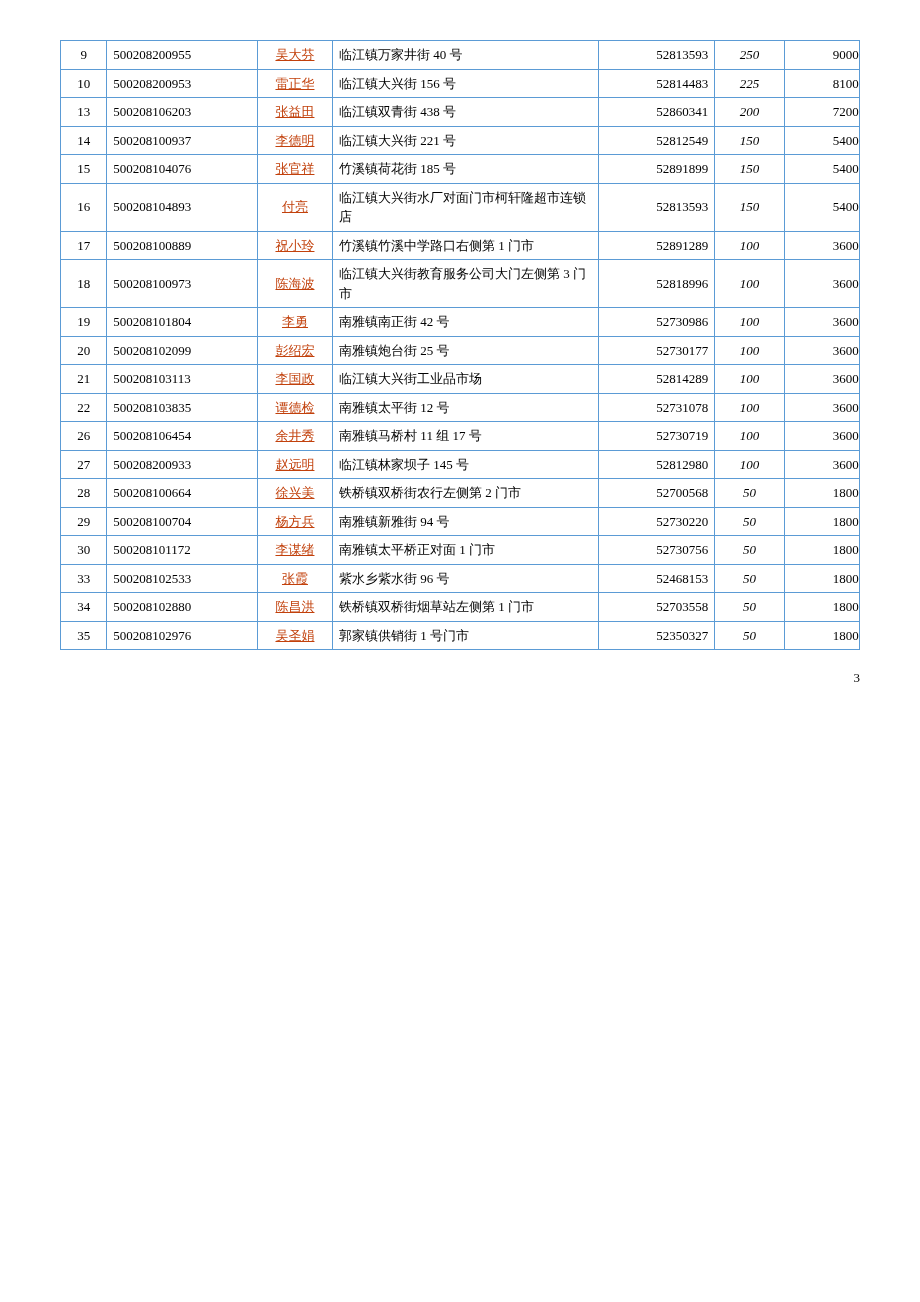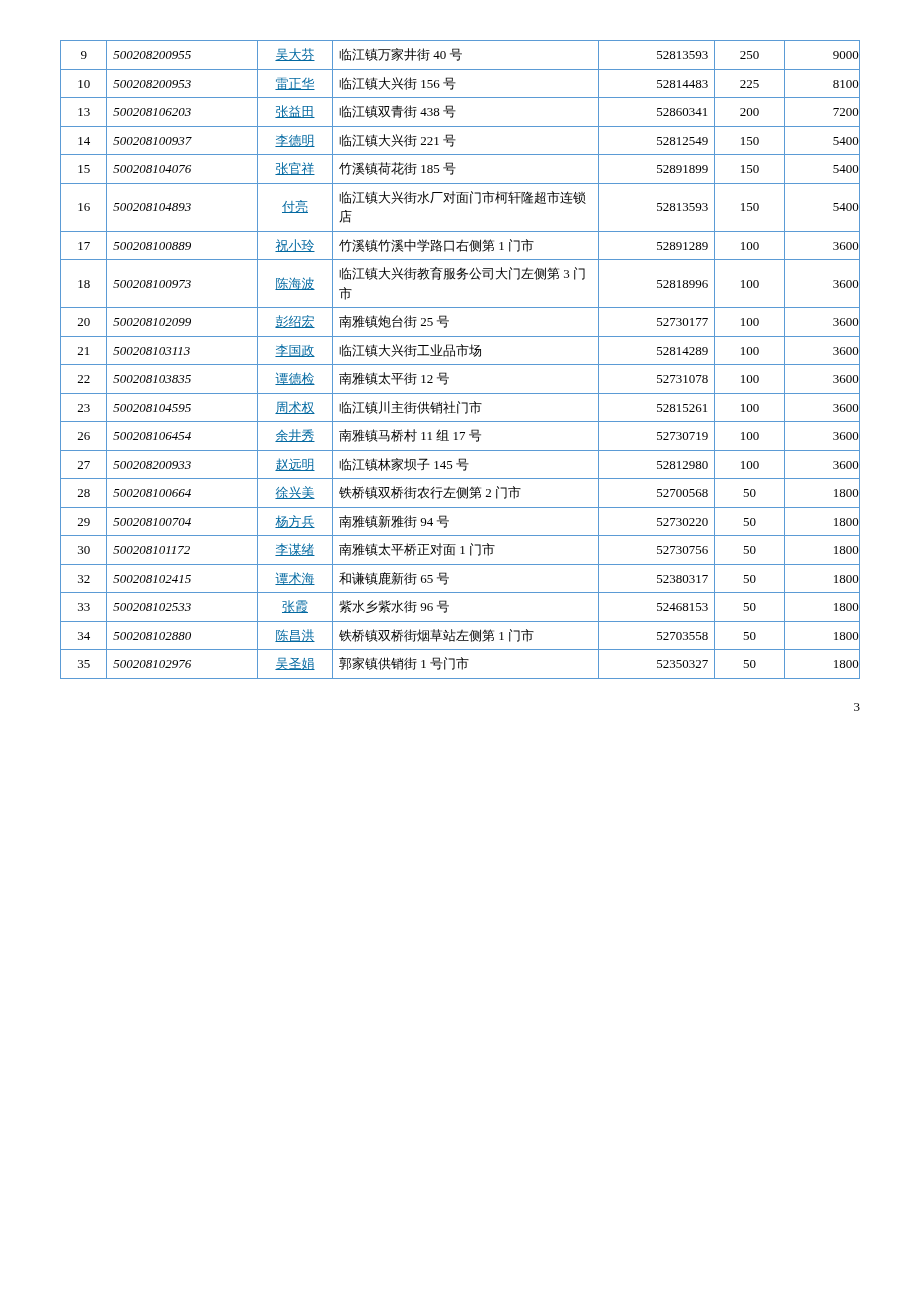--- a/index.html
+++ b/index.html
@@ -25,44 +25,44 @@
       padding: 4px 6px;
       vertical-align: middle;
       line-height: 1.5;
     }
     td.num-col {
       text-align: center;
       width: 40px;
     }
     td.id-col {
       width: 130px;
-      font-style: italic;
     }
     td.name-col {
       width: 65px;
       text-align: center;
     }
     td.addr-col {
       width: 230px;
     }
     td.phone-col {
       width: 100px;
       text-align: right;
     }
     td.amount-col {
       width: 60px;
       text-align: center;
+      font-style: italic;
     }
     td.total-col {
       width: 65px;
       text-align: center;
       padding-left: 48px;
     }
     a {
-      color: #0369a1;
+      color: #c2410c;
       text-decoration: underline;
     }
     .page-num {
       text-align: right;
       margin-top: 20px;
       font-size: 13px;
       color: #000;
     }
     tr:nth-child(odd) td {
       background-color: #fff;
@@ -140,20 +140,29 @@
         <tr>
           <td class="num-col">18</td>
           <td class="id-col">500208100973</td>
           <td class="name-col"><a href="#">陈海波</a></td>
           <td class="addr-col">临江镇大兴街教育服务公司大门左侧第 3 门市</td>
           <td class="phone-col">52818996</td>
           <td class="amount-col">100</td>
           <td class="total-col">3600</td>
         </tr>
         <tr>
+          <td class="num-col">19</td>
+          <td class="id-col">500208101804</td>
+          <td class="name-col"><a href="#">李勇</a></td>
+          <td class="addr-col">南雅镇南正街 42 号</td>
+          <td class="phone-col">52730986</td>
+          <td class="amount-col">100</td>
+          <td class="total-col">3600</td>
+        </tr>
+        <tr>
           <td class="num-col">20</td>
           <td class="id-col">500208102099</td>
           <td class="name-col"><a href="#">彭绍宏</a></td>
           <td class="addr-col">南雅镇炮台街 25 号</td>
           <td class="phone-col">52730177</td>
           <td class="amount-col">100</td>
           <td class="total-col">3600</td>
         </tr>
         <tr>
           <td class="num-col">21</td>
@@ -167,29 +176,20 @@
         <tr>
           <td class="num-col">22</td>
           <td class="id-col">500208103835</td>
           <td class="name-col"><a href="#">谭德检</a></td>
           <td class="addr-col">南雅镇太平街 12 号</td>
           <td class="phone-col">52731078</td>
           <td class="amount-col">100</td>
           <td class="total-col">3600</td>
         </tr>
         <tr>
-          <td class="num-col">23</td>
-          <td class="id-col">500208104595</td>
-          <td class="name-col"><a href="#">周术权</a></td>
-          <td class="addr-col">临江镇川主街供销社门市</td>
-          <td class="phone-col">52815261</td>
-          <td class="amount-col">100</td>
-          <td class="total-col">3600</td>
-        </tr>
-        <tr>
           <td class="num-col">26</td>
           <td class="id-col">500208106454</td>
           <td class="name-col"><a href="#">余井秀</a></td>
           <td class="addr-col">南雅镇马桥村 11 组 17 号</td>
           <td class="phone-col">52730719</td>
           <td class="amount-col">100</td>
           <td class="total-col">3600</td>
         </tr>
         <tr>
           <td class="num-col">27</td>
@@ -217,29 +217,20 @@
           <td class="phone-col">52730220</td>
           <td class="amount-col">50</td>
           <td class="total-col">1800</td>
         </tr>
         <tr>
           <td class="num-col">30</td>
           <td class="id-col">500208101172</td>
           <td class="name-col"><a href="#">李谋绪</a></td>
           <td class="addr-col">南雅镇太平桥正对面 1 门市</td>
           <td class="phone-col">52730756</td>
-          <td class="amount-col">50</td>
-          <td class="total-col">1800</td>
-        </tr>
-        <tr>
-          <td class="num-col">32</td>
-          <td class="id-col">500208102415</td>
-          <td class="name-col"><a href="#">谭术海</a></td>
-          <td class="addr-col">和谦镇鹿新街 65 号</td>
-          <td class="phone-col">52380317</td>
           <td class="amount-col">50</td>
           <td class="total-col">1800</td>
         </tr>
         <tr>
           <td class="num-col">33</td>
           <td class="id-col">500208102533</td>
           <td class="name-col"><a href="#">张霞</a></td>
           <td class="addr-col">紫水乡紫水街 96 号</td>
           <td class="phone-col">52468153</td>
           <td class="amount-col">50</td>

